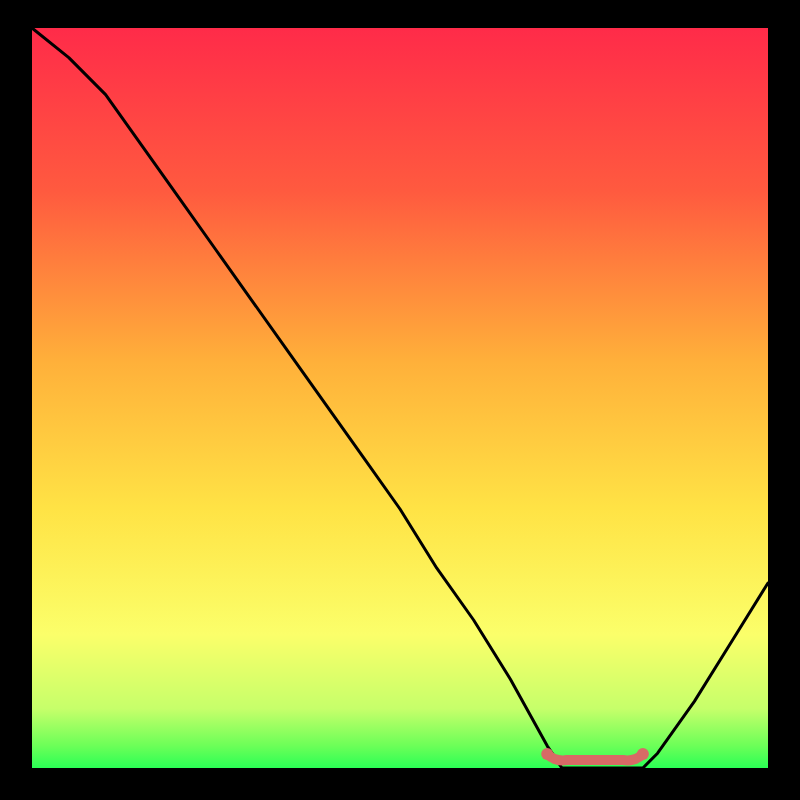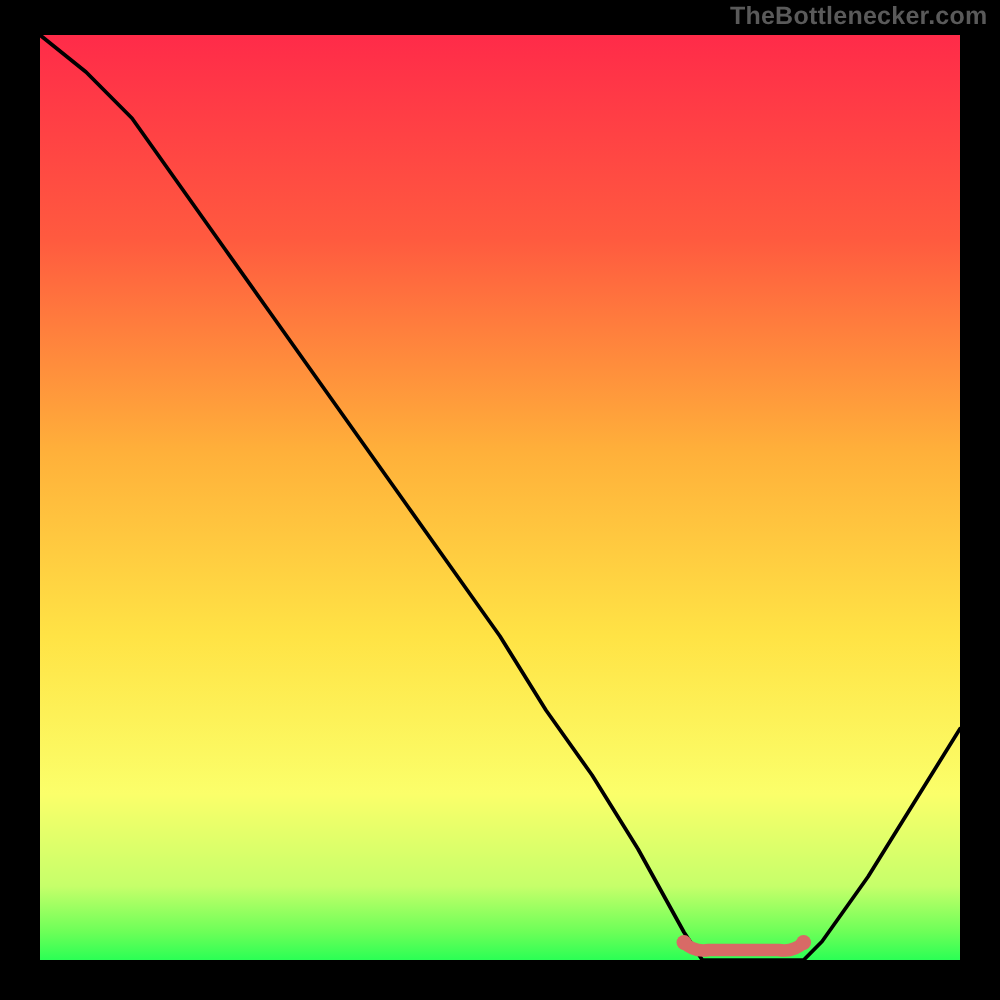--- a/index.html
+++ b/index.html
@@ -31,21 +31,20 @@
     position: absolute;
     left: 32px;
     top: 28px;
     background: #000;
   }
 </style>
 </head>
 <body>
 
 <div class="outer">
-  <div class="watermark">TheBottlenecker.com</div>
 
   <svg class="plot" width="736" height="740" viewBox="0 0 736 740" xmlns="http://www.w3.org/2000/svg">
     <defs>
       <linearGradient id="bg" x1="0" y1="0" x2="0" y2="1">
         <stop offset="0%" stop-color="#ff2b49"></stop>
         <stop offset="22%" stop-color="#ff5a3f"></stop>
         <stop offset="45%" stop-color="#ffb03a"></stop>
         <stop offset="65%" stop-color="#ffe345"></stop>
         <stop offset="82%" stop-color="#fbff6a"></stop>
         <stop offset="92%" stop-color="#c6ff6a"></stop>

